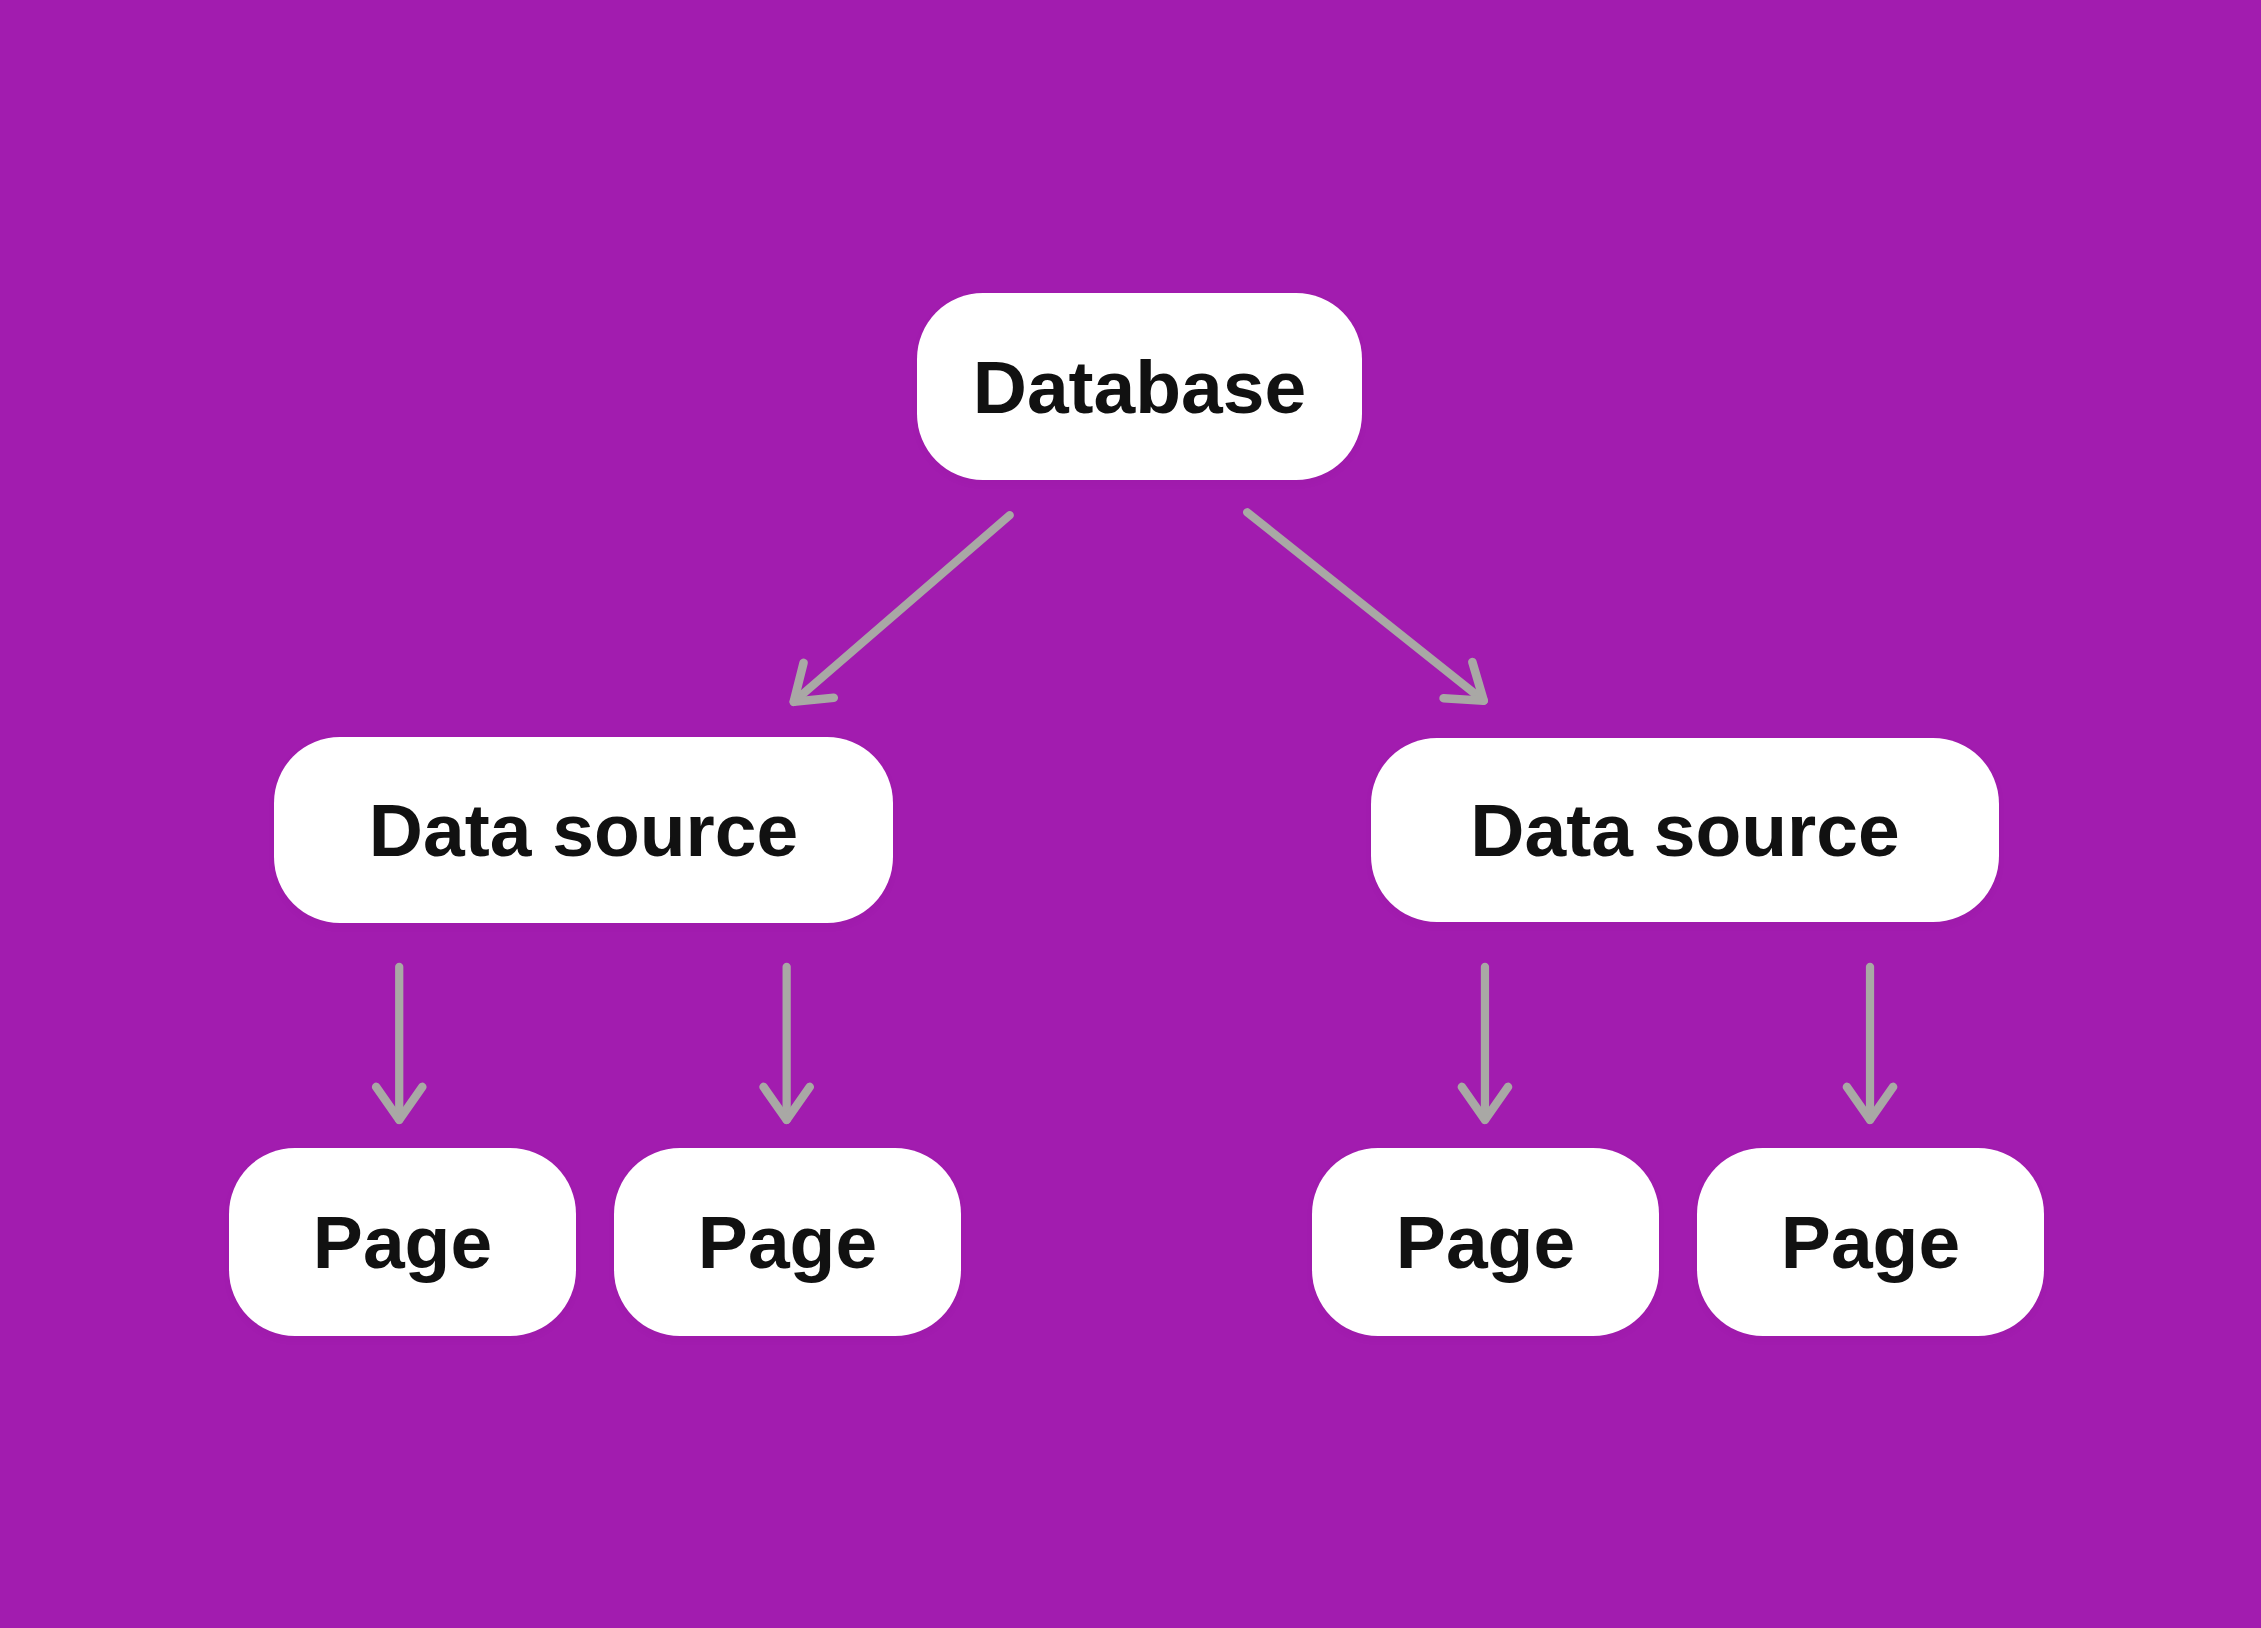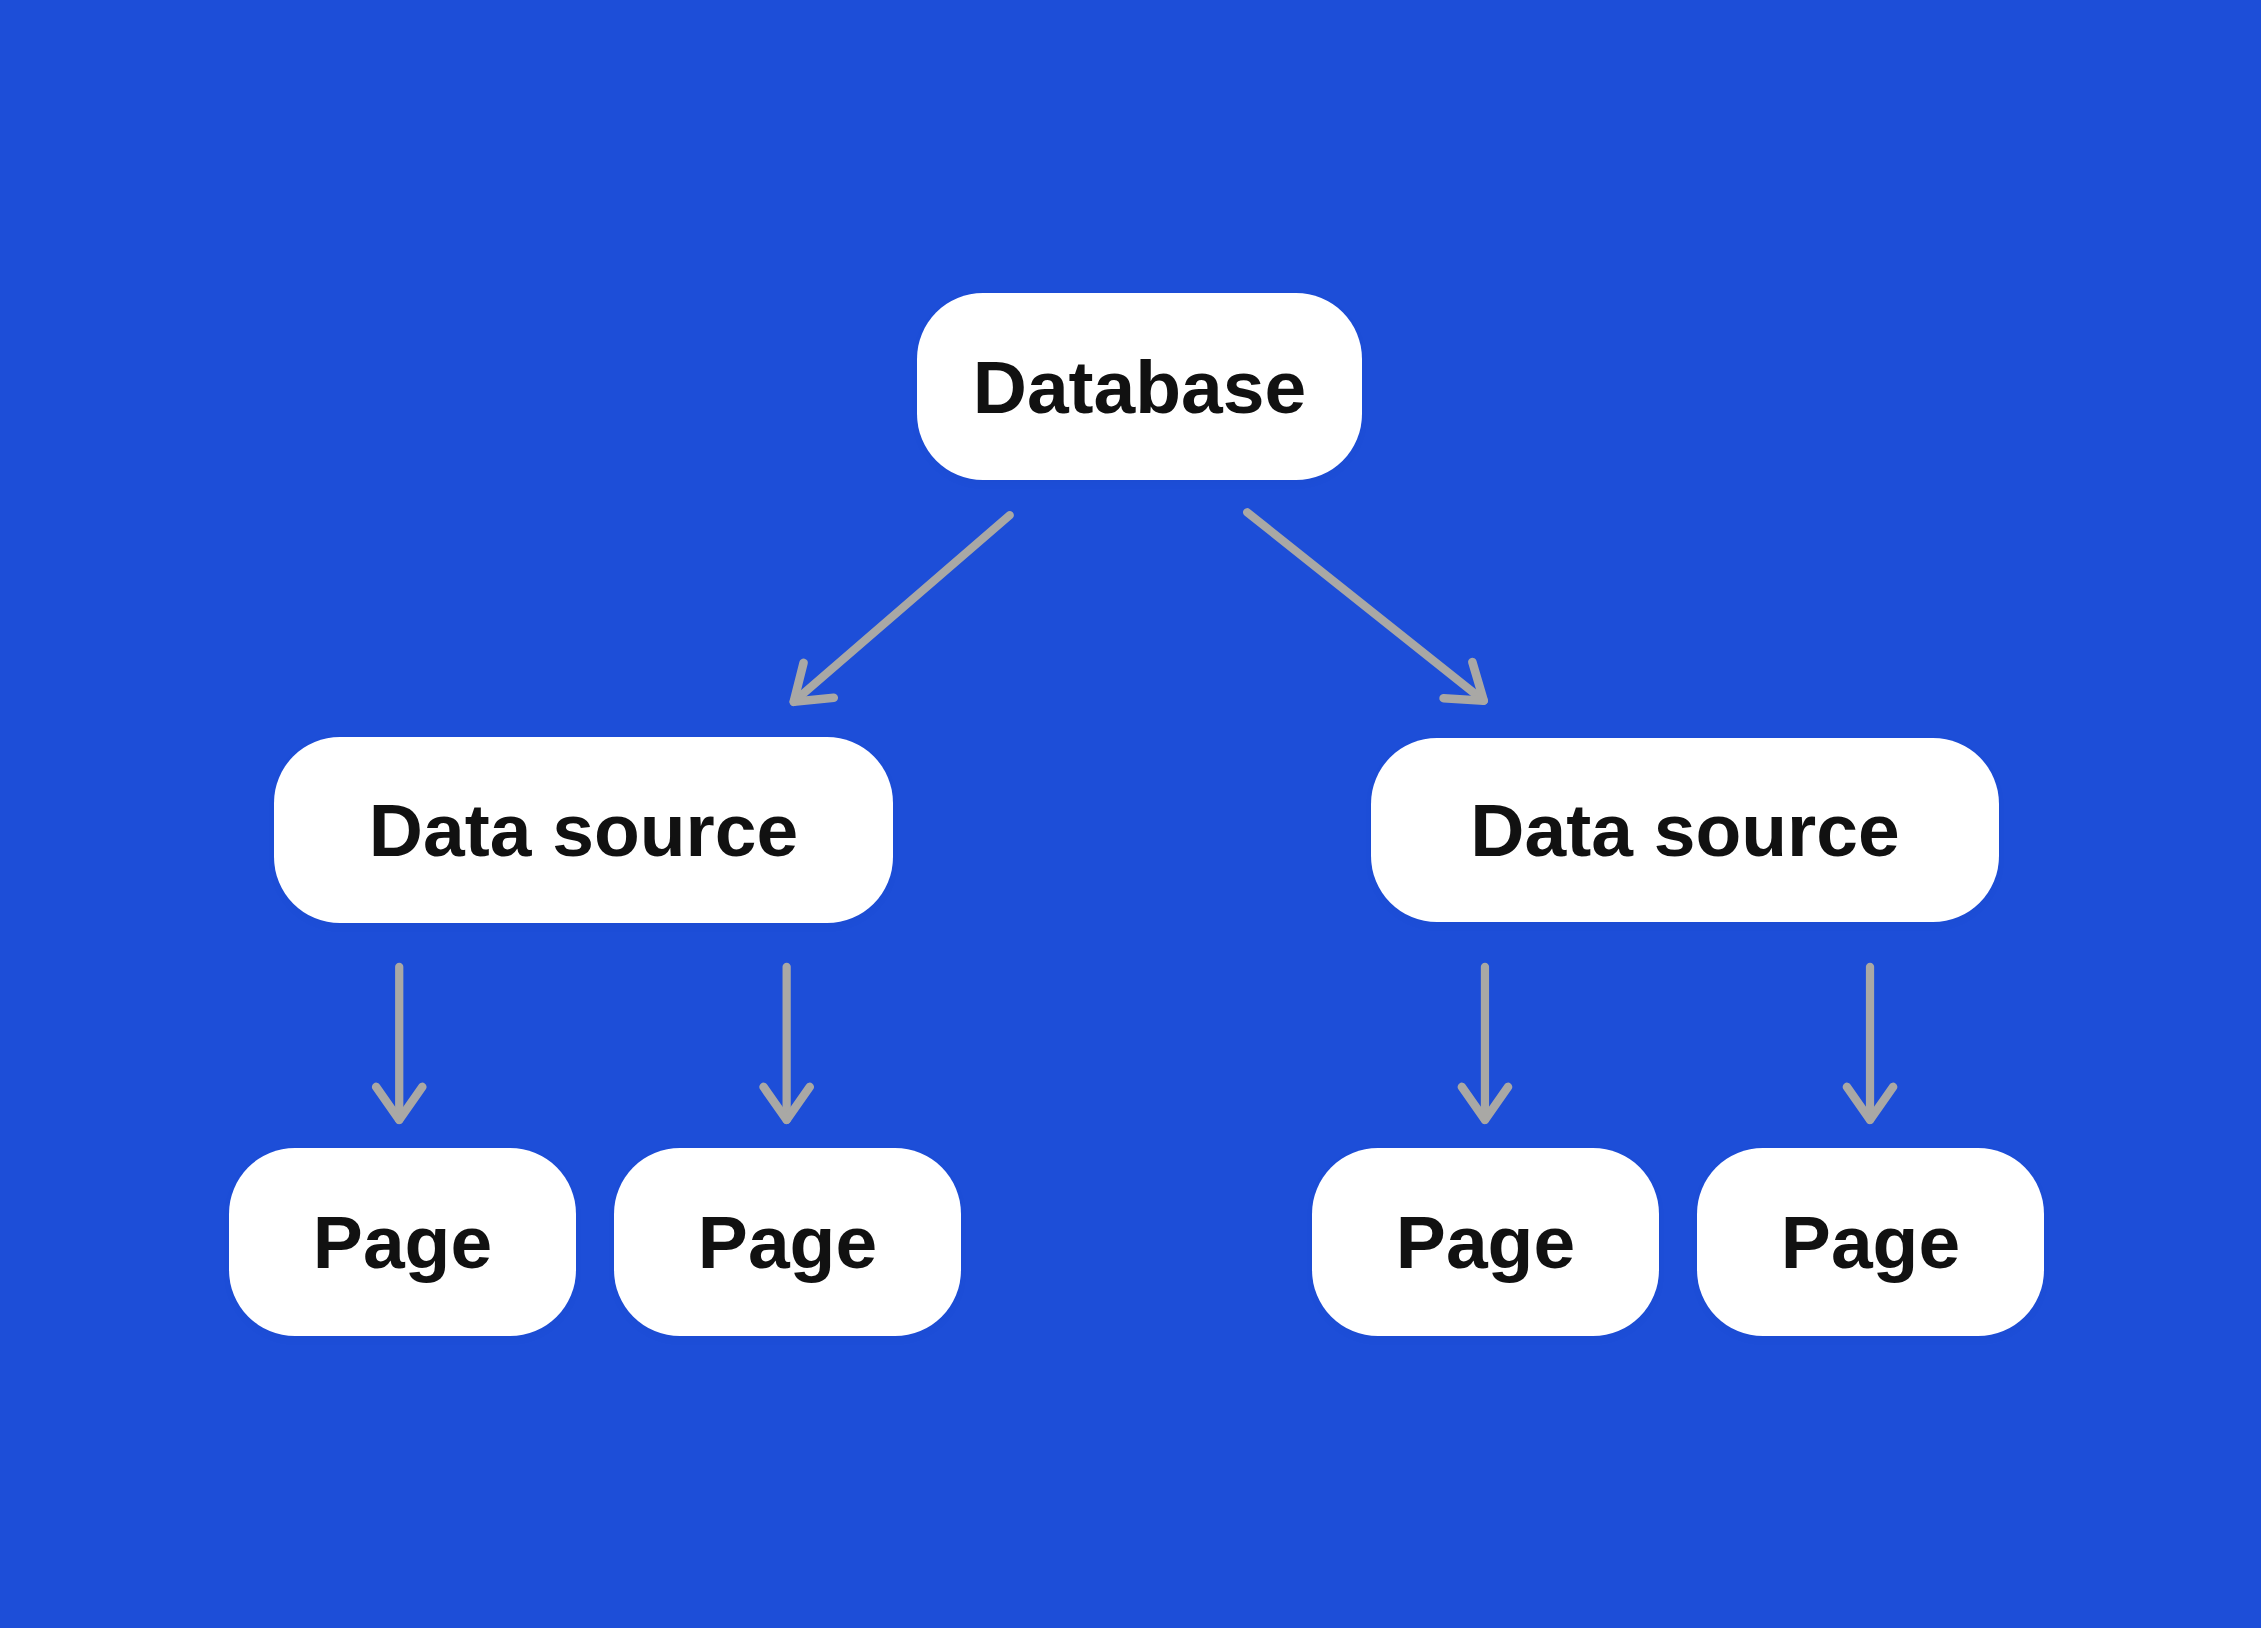--- a/index.html
+++ b/index.html
@@ -2,21 +2,21 @@
 <html style="font-size:9.4px"><head>
 <meta charset="utf-8">
 <style>
   html, body { margin: 0; padding: 0; }
   body { background: #F5F5F4; }
 
   .stage {
     position: relative;
     width: 2261px;
     height: 1628px;
-    background: #1d4ed8;
+    background: #a21caf;
     overflow: hidden;
     font-family: "Liberation Sans", sans-serif;
   }
 
   .edges-layer {
     position: absolute;
     left: 0; top: 0;
     width: 2261px; height: 1628px;
     pointer-events: none;
   }

